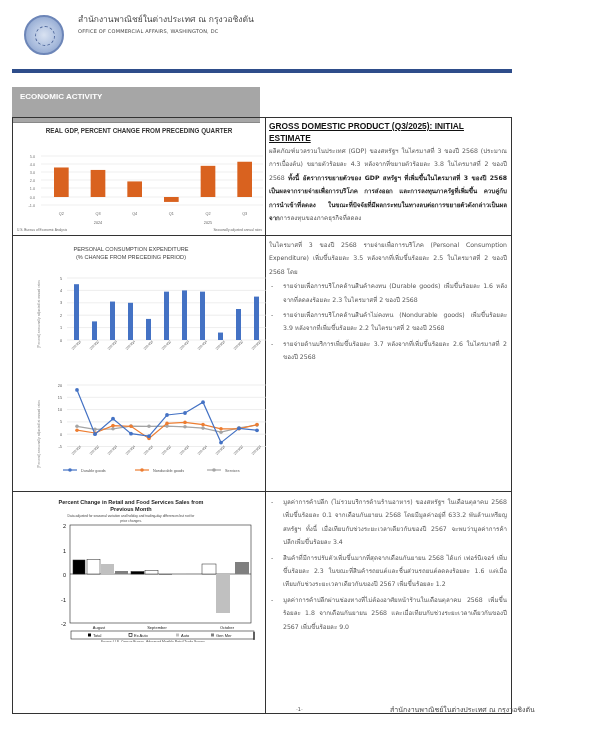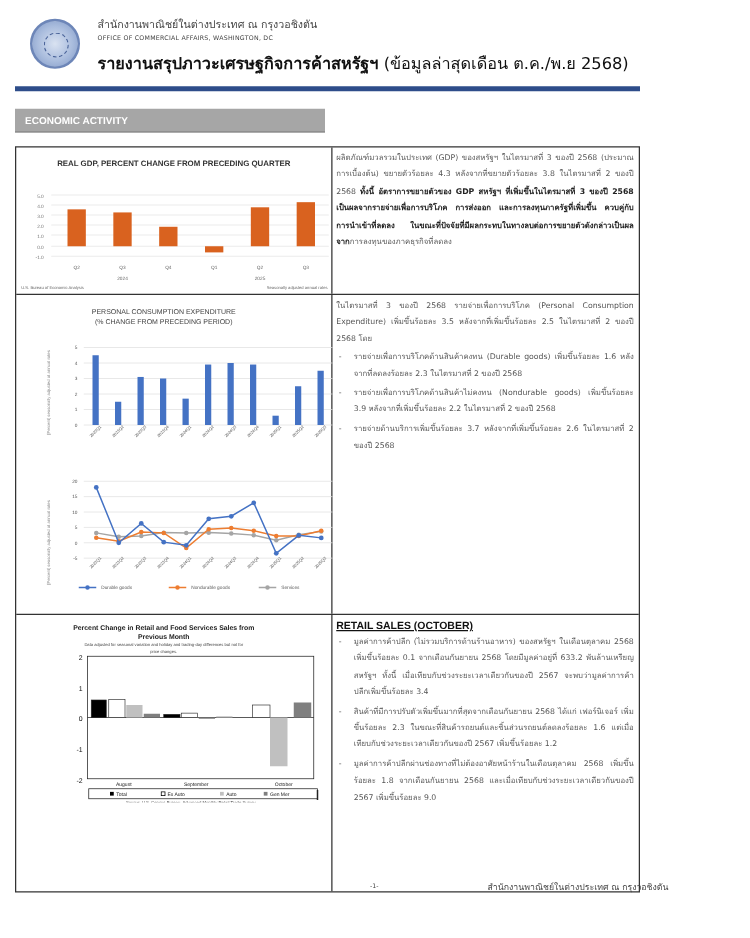--- a/index.html
+++ b/index.html
@@ -10,21 +10,21 @@
   .logo { position: absolute; left: 24px; top: 15px; width: 40px; height: 40px; border-radius: 50%;
           border: 2px solid #6d86b8; background: radial-gradient(circle, #d9e2f1 0%, #a9bcdd 55%, #7c95c4 100%); }
   .logo::after { content: ""; position: absolute; left: 9px; top: 9px; width: 18px; height: 18px; border-radius: 50%;
           border: 1px dashed #4c659a; }
   .org-th { position: absolute; left: 78px; top: 12px; font-size: 8.5px; color: #444; }
   .org-en { position: absolute; left: 78px; top: 28px; font-size: 5px; color: #444; letter-spacing: 0.2px; }
   .report-title { position: absolute; left: 78px; top: 40px; font-size: 13px; color: #111; white-space: nowrap; }
   .report-title b { font-weight: bold; }
   .rule { position: absolute; left: 12px; top: 69px; width: 500px; height: 4px; background: #2e4d8a; }
 
-  .section-bar { position: absolute; left: 12px; top: 87px; width: 248px; height: 19px; background: #a6a6a6;
+  .section-bar { position: absolute; left: 12px; top: 87px; width: 248px; height: 36px; background: #a6a6a6;
                  color: #fff; font-family: "Liberation Sans", sans-serif; font-weight: bold; font-size: 8px;
                  line-height: 19px; padding-left: 8px; border-bottom: 1px solid #888; }
 
   .grid { position: absolute; left: 12px; top: 117px; width: 500px; border: 1px solid #333; }
   .row { display: flex; border-top: 1px solid #333; }
   .row:first-child { border-top: none; }
   .cell-l { width: 253px; border-right: 1px solid #333; position: relative; }
   .cell-r { width: 247px; position: relative; padding: 2px 4px 2px 3px; }
 
   .sec-title { font-family: "Liberation Sans", sans-serif; font-weight: bold; font-size: 8.4px; text-decoration: underline; color: #111; line-height: 12px; }
@@ -39,21 +39,20 @@
   .footer-page { position: absolute; left: 296px; top: 706px; font-size: 5px; color: #444; }
   .footer-org { position: absolute; left: 390px; top: 704px; font-size: 7px; color: #444; }
 </style>
 </head>
 <body>
 
 <div class="header">
   <div class="logo"></div>
   <div class="org-th">สำนักงานพาณิชย์ในต่างประเทศ ณ กรุงวอชิงตัน</div>
   <div class="org-en">OFFICE OF COMMERCIAL AFFAIRS, WASHINGTON, DC</div>
-  <div class="report-title"><b>รายงานสรุปภาวะเศรษฐกิจการค้าสหรัฐฯ</b><span> (ข้อมูลล่าสุดเดือน ต.ค./พ.ย 2568)</span></div>
   <div class="rule"></div>
 </div>
 
 <div class="section-bar">ECONOMIC ACTIVITY</div>
 
 <div class="grid">
 
   <div class="row" style="height:117px;">
     <div class="cell-l">
       <svg width="253" height="117">
@@ -97,20 +96,21 @@
           </g>
         <text x="4" y="113" font-size="3.3" fill="#666">U.S. Bureau of Economic Analysis</text>
       <text x="249" y="113" font-size="3.3" fill="#666" text-anchor="end">Seasonally adjusted annual rates</text>
         </svg>
       
       <svg width="253" height="117" style="position:absolute;left:0;top:0;">
         <rect x="246" y="43.7" width="0" height="0"></rect>
       </svg>
     </div>
     <div class="cell-r">
+      <div class="sec-title">GROSS DOMESTIC PRODUCT (Q3/2025): INITIAL ESTIMATE</div>
       <div class="para"><span>ผลิตภัณฑ์มวลรวมในประเทศ (GDP) ของสหรัฐฯ ในไตรมาสที่ 3 ของปี 2568 (ประมาณการเบื้องต้น) ขยายตัวร้อยละ 4.3 หลังจากที่ขยายตัวร้อยละ 3.8 ในไตรมาสที่ 2 ของปี 2568 </span><b>ทั้งนี้ อัตราการขยายตัวของ GDP สหรัฐฯ ที่เพิ่มขึ้นในไตรมาสที่ 3 ของปี 2568 เป็นผลจากรายจ่ายเพื่อการบริโภค การส่งออก และการลงทุนภาครัฐที่เพิ่มขึ้น ควบคู่กับการนำเข้าที่ลดลง ในขณะที่ปัจจัยที่มีผลกระทบในทางลบต่อการขยายตัวดังกล่าวเป็นผลจาก</b><span>การลงทุนของภาคธุรกิจที่ลดลง</span></div>
     </div>
   </div>
 
   <div class="row" style="height:256px;">
     <div class="cell-l">
       <svg width="253" height="256">
         <text x="118" y="15" font-size="5.6" text-anchor="middle" fill="#444">PERSONAL CONSUMPTION EXPENDITURE</text>
         <text x="118" y="23" font-size="5.6" text-anchor="middle" fill="#444">(% CHANGE FROM PRECEDING PERIOD)</text>
         <text transform="translate(27,78) rotate(-90)" font-size="3.4" fill="#888" text-anchor="middle">[Percent] seasonally adjusted at annual rates</text>
@@ -305,21 +305,20 @@
           <text x="121" y="144.6" font-size="4" fill="#222">Ex Auto</text>
           <rect x="163" y="141.5" width="3" height="3" fill="#c0c0c0"></rect>
           <text x="168" y="144.6" font-size="4" fill="#222">Auto</text>
           <rect x="198" y="141.5" width="3" height="3" fill="#7f7f7f"></rect>
           <text x="203" y="144.6" font-size="4" fill="#222">Gen Mer</text>
         </g>
         <text x="140" y="151" font-size="3.4" text-anchor="middle" fill="#444">Source: U.S. Census Bureau, Advanced Monthly Retail Trade Survey,</text>
       </svg>
     </div>
     <div class="cell-r">
-      <div class="sec-title">RETAIL SALES (OCTOBER)</div>
       <ul class="dash">
         <li>มูลค่าการค้าปลีก (ไม่รวมบริการด้านร้านอาหาร) ของสหรัฐฯ ในเดือนตุลาคม 2568 เพิ่มขึ้นร้อยละ 0.1 จากเดือนกันยายน 2568 โดยมีมูลค่าอยู่ที่ 633.2 พันล้านเหรียญสหรัฐฯ ทั้งนี้ เมื่อเทียบกับช่วงระยะเวลาเดียวกันของปี 2567 จะพบว่ามูลค่าการค้าปลีกเพิ่มขึ้นร้อยละ 3.4</li>
         <li>สินค้าที่มีการปรับตัวเพิ่มขึ้นมากที่สุดจากเดือนกันยายน 2568 ได้แก่ เฟอร์นิเจอร์ เพิ่มขึ้นร้อยละ 2.3 ในขณะที่สินค้ารถยนต์และชิ้นส่วนรถยนต์ลดลงร้อยละ 1.6 แต่เมื่อเทียบกับช่วงระยะเวลาเดียวกันของปี 2567 เพิ่มขึ้นร้อยละ 1.2</li>
         <li>มูลค่าการค้าปลีกผ่านช่องทางที่ไม่ต้องอาศัยหน้าร้านในเดือนตุลาคม 2568 เพิ่มขึ้นร้อยละ 1.8 จากเดือนกันยายน 2568 และเมื่อเทียบกับช่วงระยะเวลาเดียวกันของปี 2567 เพิ่มขึ้นร้อยละ 9.0</li>
       </ul>
     </div>
   </div>
 </div>
 
 <svg width="40" height="40" style="position:absolute;left:258px;top:159px;">

